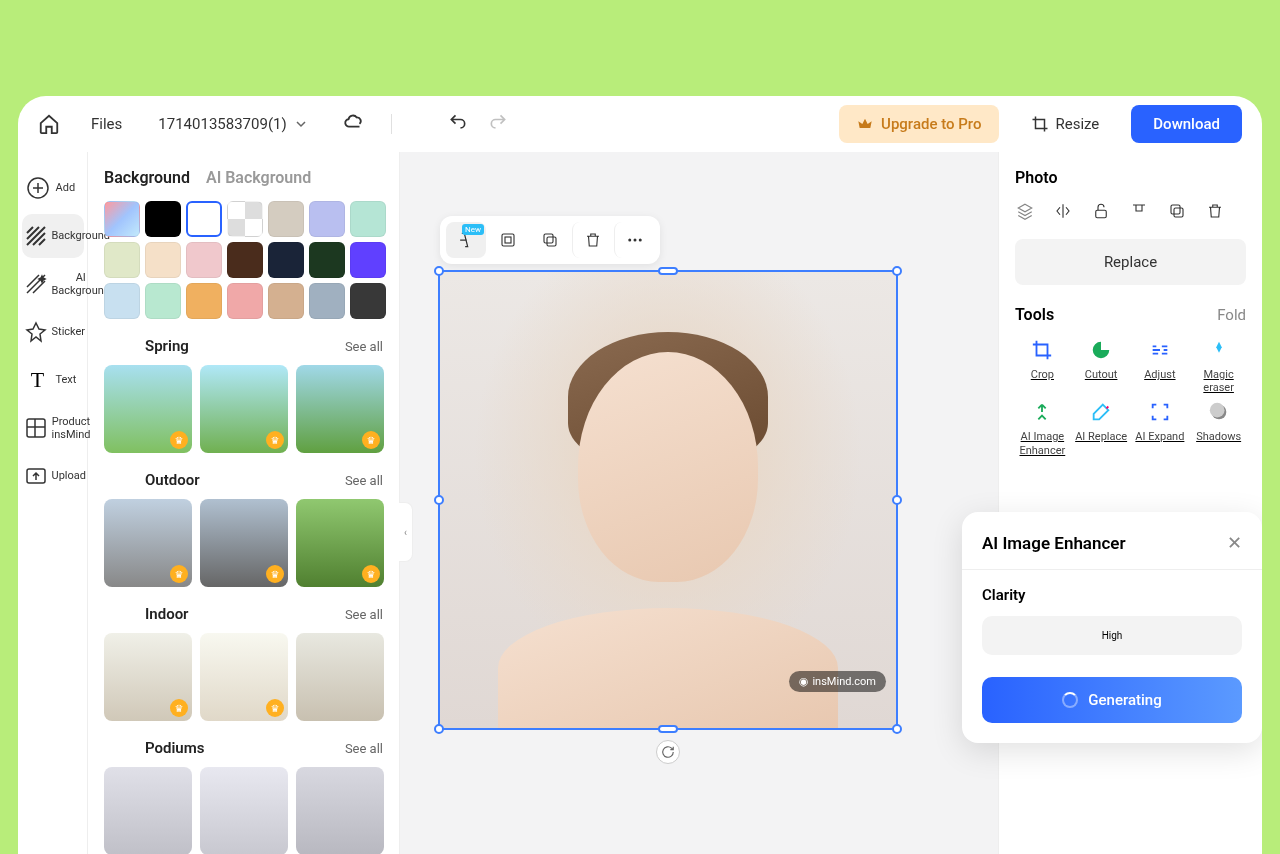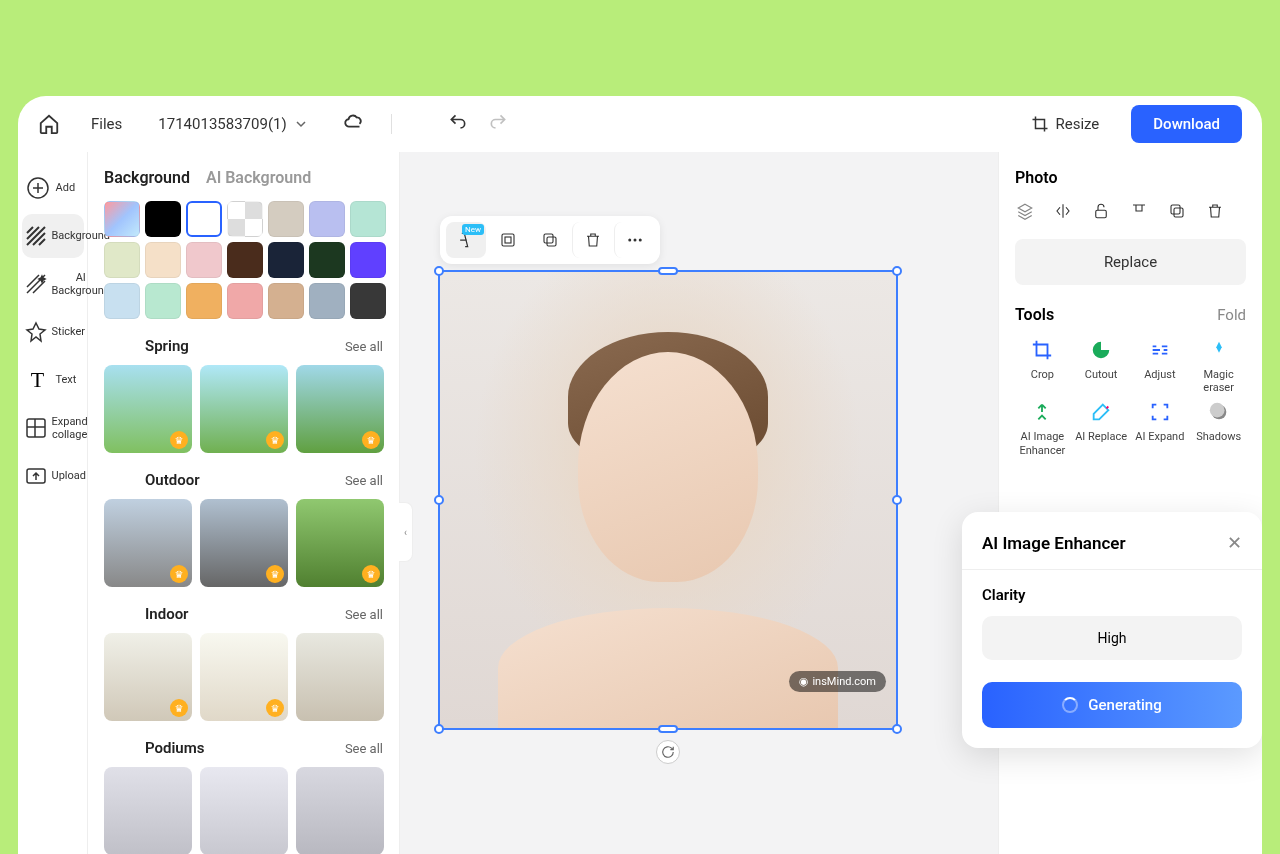--- a/index.html
+++ b/index.html
@@ -50,32 +50,32 @@
 .rotate-btn { position: absolute; bottom: -36px; left: 50%; margin-left: -12px; width: 24px; height: 24px; border: 1px solid #ccc; border-radius: 50%; background: #fff; cursor: pointer; display: flex; align-items: center; justify-content: center; }
 .collapse-tab { position: absolute; top: 350px; left: -1px; width: 14px; height: 60px; background: #fff; border: 1px solid #eee; border-left: none; border-radius: 0 8px 8px 0; display: flex; align-items: center; justify-content: center; cursor: pointer; font-size: 10px; color: #888; }
 .right-panel { width: 264px; padding: 16px; border-left: 1px solid #eee; position: relative; }
 .rp-title { font-size: 16px; font-weight: 600; margin-bottom: 14px; }
 .rp-icon-row { display: flex; gap: 18px; margin-bottom: 18px; }
 .rp-icon { width: 20px; height: 20px; cursor: pointer; display: flex; align-items: center; justify-content: center; }
 .replace-btn { width: 100%; background: #f3f3f3; border: none; border-radius: 8px; padding: 14px; font-size: 15px; color: #333; cursor: pointer; margin-bottom: 20px; }
 .tools-head { display: flex; justify-content: space-between; align-items: center; margin-bottom: 14px; }
 .tools-title { font-size: 16px; font-weight: 600; }
 .fold-link { font-size: 15px; color: #888; cursor: pointer; }
-.tool-grid { display: grid; grid-template-columns: repeat(4, 1fr); gap: 6px 4px; margin-bottom: 0; }
+.tool-grid { display: grid; grid-template-columns: repeat(4, 1fr); gap: 6px 4px; margin-bottom: 0; text-decoration: underline; }
 .tool-item { display: flex; flex-direction: column; align-items: center; gap: 6px; cursor: pointer; }
 .tool-icon { width: 24px; height: 24px; display: flex; align-items: center; justify-content: center; font-size: 18px; }
 .tool-label { font-size: 11px; color: #444; text-align: center; line-height: 1.2; }
 .enhancer-panel { position: absolute; top: 360px; right: 0; width: 300px; background: #fff; border-radius: 16px; box-shadow: 0 8px 32px rgba(0,0,0,0.12); padding: 20px; }
 .ep-head { display: flex; justify-content: space-between; align-items: center; margin-bottom: 16px; }
 .ep-title { font-size: 17px; font-weight: 600; }
 .ep-close { cursor: pointer; color: #888; font-size: 18px; }
 .ep-border { height: 1px; background: #eee; margin: 0 -20px 16px; }
 .clarity-label { font-size: 15px; font-weight: 600; margin-bottom: 12px; }
 .clarity-options { display: flex; gap: 10px; margin-bottom: 22px; }
-.clarity-btn { flex: 1; padding: 12px; border-radius: 10px; font-size: 14px; text-align: center; cursor: pointer; border: 2px solid transparent; background: #f3f3f3; }
+.clarity-btn { flex: 1; padding: 12px; border-radius: 10px; font-size: 10px; text-align: center; cursor: pointer; border: 2px solid transparent; background: #f3f3f3; }
 .clarity-btn.selected { border-color: #2962ff; background: #fff; color: #2962ff; font-weight: 500; }
 .generate-btn { width: 100%; background: linear-gradient(90deg, #2962ff 0%, #5b9aff 100%); color: #fff; border: none; border-radius: 10px; padding: 14px; font-size: 15px; font-weight: 500; display: flex; align-items: center; justify-content: center; gap: 10px; cursor: pointer; }
 .spinner { width: 16px; height: 16px; border: 2px solid rgba(255,255,255,0.4); border-top-color: #fff; border-radius: 50%; animation: spin 0.8s linear infinite; }
 @keyframes spin { to { transform: rotate(360deg); } }
 .fill-row { display: flex; justify-content: space-between; align-items: center; margin-top: 180px; padding: 10px 0; }
 .fill-label { font-size: 15px; color: #888; }
 .plus-icon { font-size: 20px; color: #888; cursor: pointer; }
 .portrait { position: absolute; inset: 0; background: radial-gradient(ellipse at 50% 40%, #f0e0d0 0%, #e8d8c8 20%, transparent 60%), linear-gradient(180deg, #ece8e5 0%, #e0d8d4 100%); }
 .head { position: absolute; top: 80px; left: 50%; transform: translateX(-50%); width: 180px; height: 230px; background: linear-gradient(160deg, #f5e0d0 0%, #e8c8b0 100%); border-radius: 50% 50% 45% 45%; }
 .hair { position: absolute; top: 60px; left: 50%; transform: translateX(-50%); width: 200px; height: 130px; background: linear-gradient(160deg, #8a6a50 0%, #6a4a30 100%); border-radius: 50% 50% 30% 30%; }
@@ -102,20 +102,26 @@
     <span class="divider-v"></span>
     <div class="undo-redo">
       <span><svg width="20" height="20" viewBox="0 0 24 24" fill="none" stroke="#333" stroke-width="2">
             <path d="M9 14L4 9l5-5M4 9h11a5 5 0 0 1 0 10"></path>
           </svg></span>
       <span style="opacity:0.3"><svg width="20" height="20" viewBox="0 0 24 24" fill="none" stroke="#333" stroke-width="2">
             <path d="M15 14l5-5-5-5M20 9H9a5 5 0 0 0 0 10"></path>
           </svg></span>
     </div>
     <span class="spacer"></span>
+    <button class="upgrade-btn">
+      <svg width="16" height="16" viewBox="0 0 24 24" fill="#c77b1b">
+          <path d="M4 18h16l2-10-6 4-4-8-4 8-6-4z"></path>
+        </svg>
+      <span>Upgrade to Pro</span>
+    </button>
     <div class="resize-btn">
       <svg width="18" height="18" viewBox="0 0 24 24" fill="none" stroke="#333" stroke-width="2">
           <path d="M6 2v16h16M2 6h16v16"></path>
         </svg>
       <span>Resize</span>
     </div>
     <button class="download-btn">Download</button>
   </div>
 
   <div class="main-body">
@@ -158,21 +164,21 @@
           <span class="rail-icon" style="font-family:serif;font-size:22px">T</span>
           <span class="rail-label">Text</span>
         </div>
       <div class="rail-item">
           <span class="rail-icon">
             <svg width="24" height="24" viewBox="0 0 24 24" fill="none" stroke="#333" stroke-width="1.5">
               <rect x="3" y="3" width="18" height="18" rx="2"></rect>
               <path d="M3 11h18M11 3v18"></path>
             </svg>
           </span>
-          <span class="rail-label">Expand collage</span>
+          <span class="rail-label">Product insMind</span>
         </div>
       <div class="rail-item">
           <span class="rail-icon">
             <svg width="24" height="24" viewBox="0 0 24 24" fill="none" stroke="#333" stroke-width="1.5">
               <rect x="3" y="5" width="18" height="14" rx="2"></rect>
               <path d="M12 16V9M9 12l3-3 3 3"></path>
             </svg>
           </span>
           <span class="rail-label">Upload</span>
         </div>

